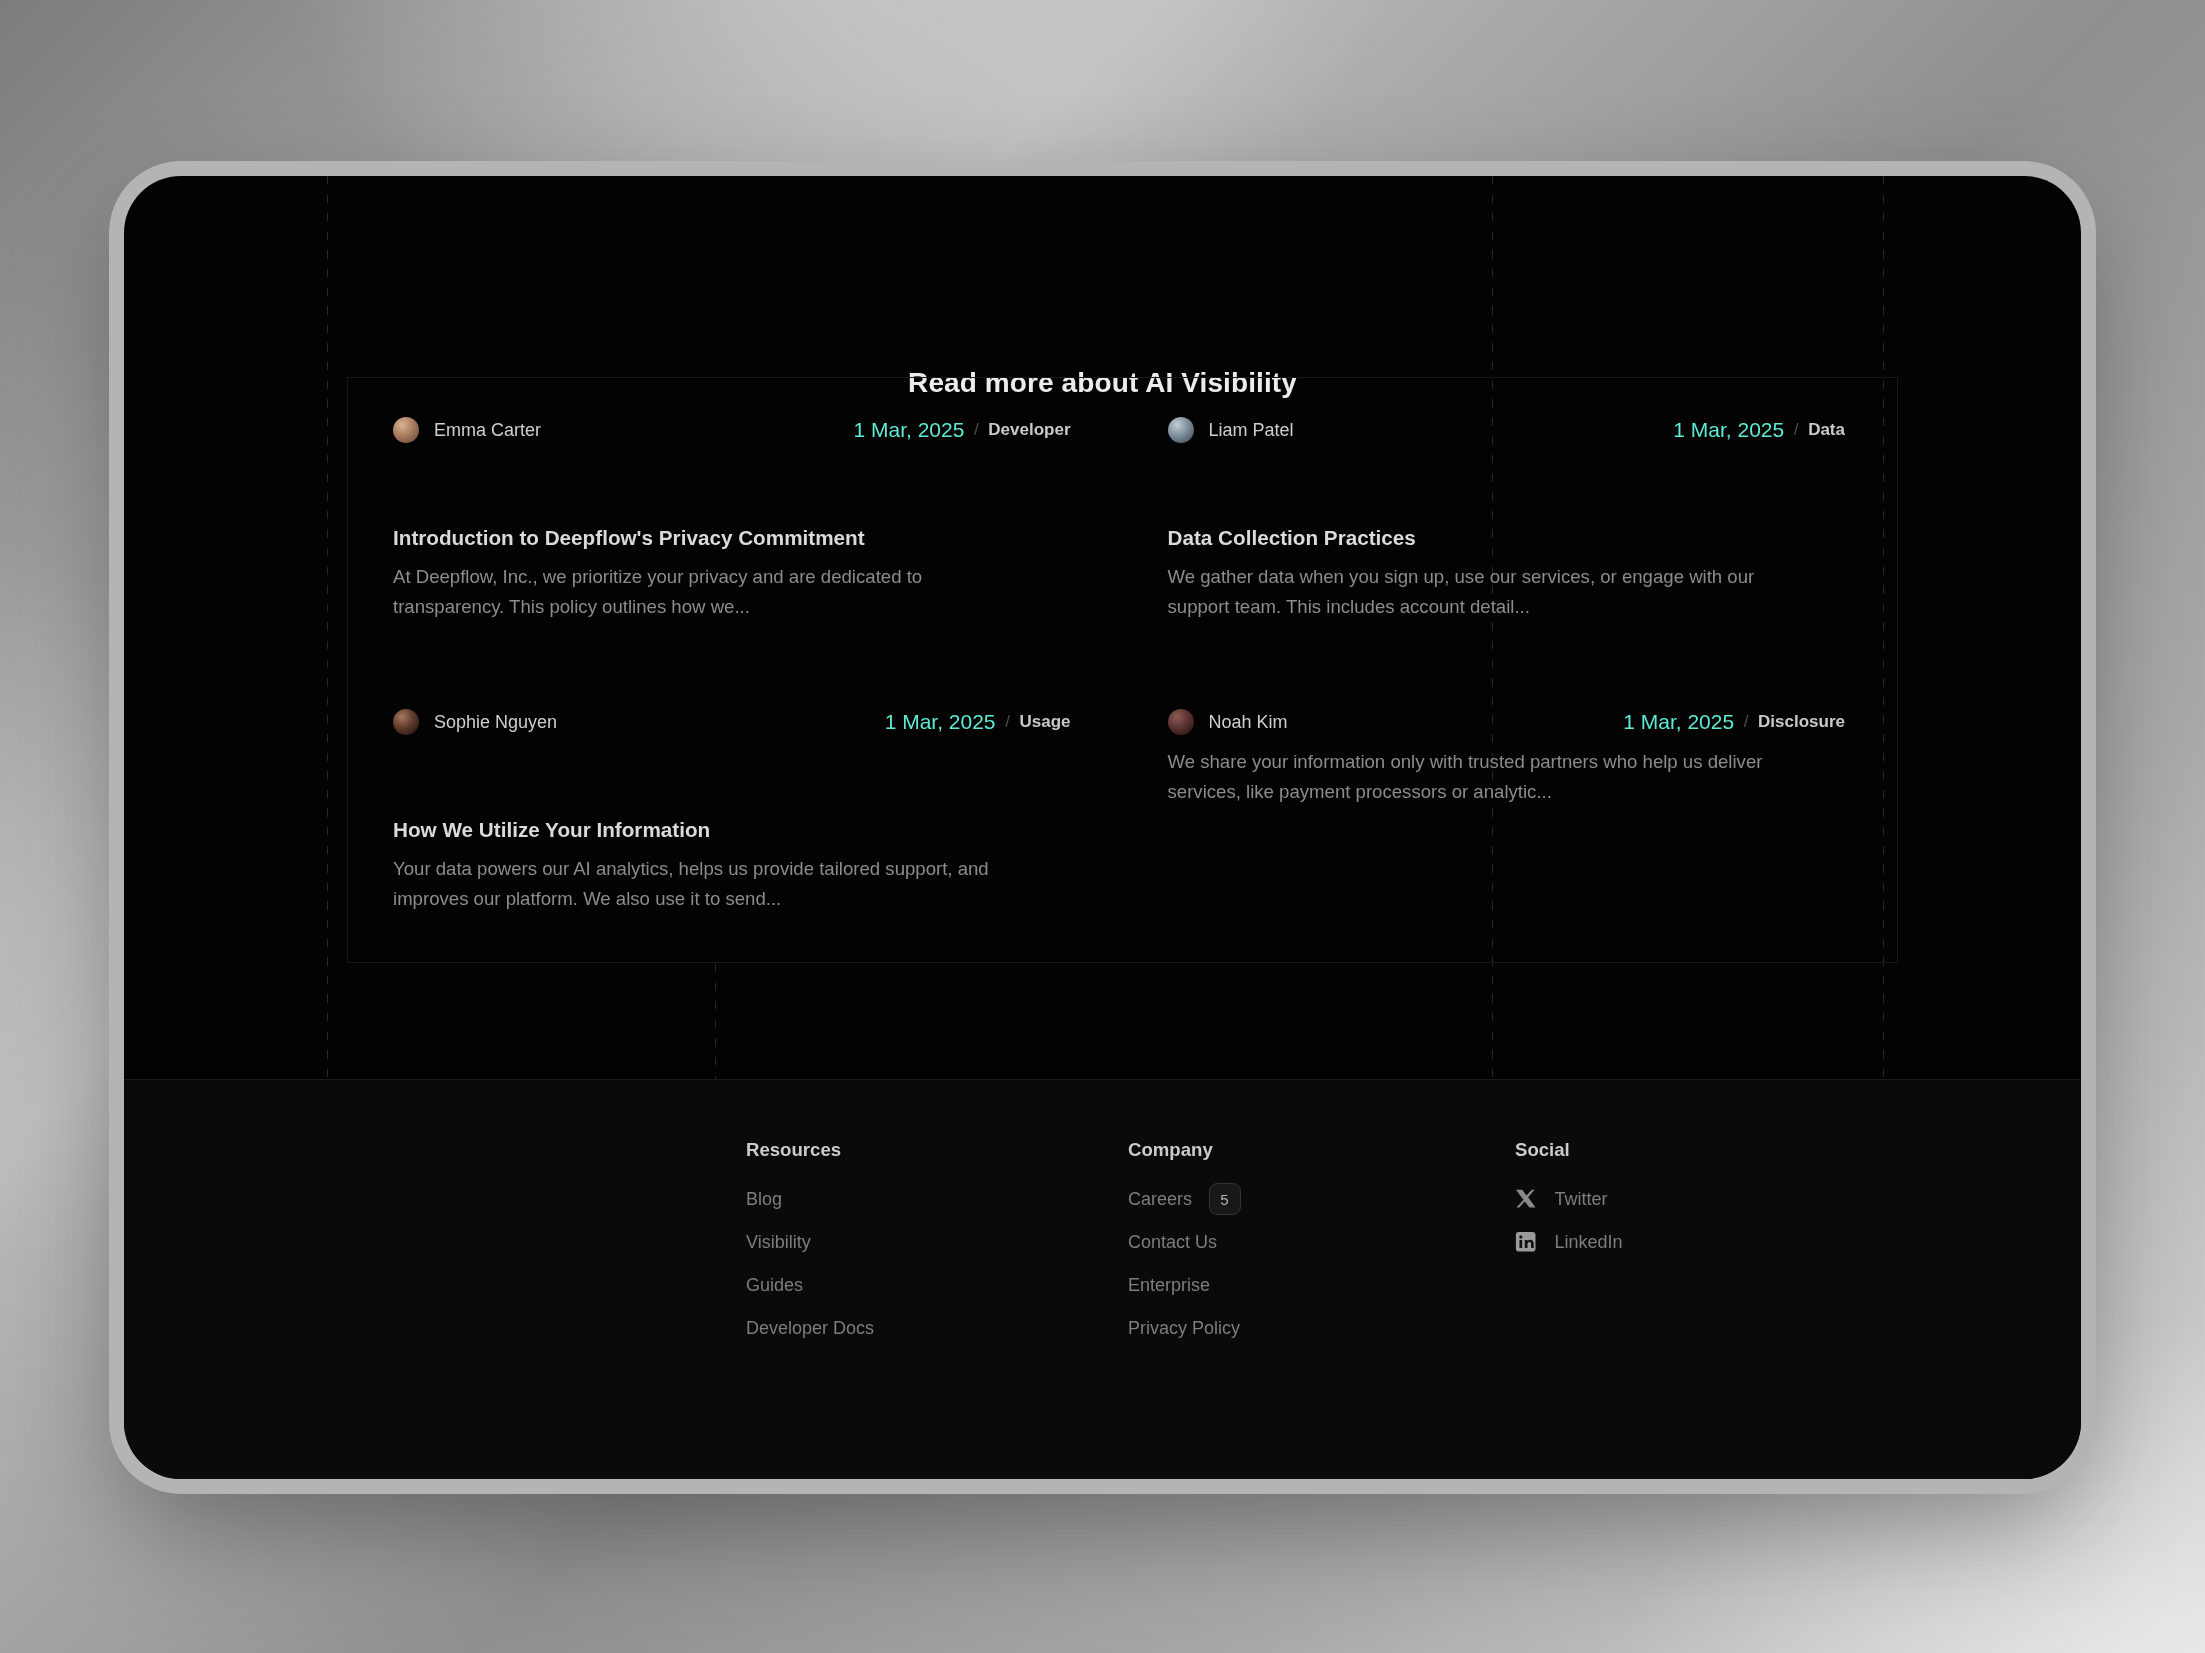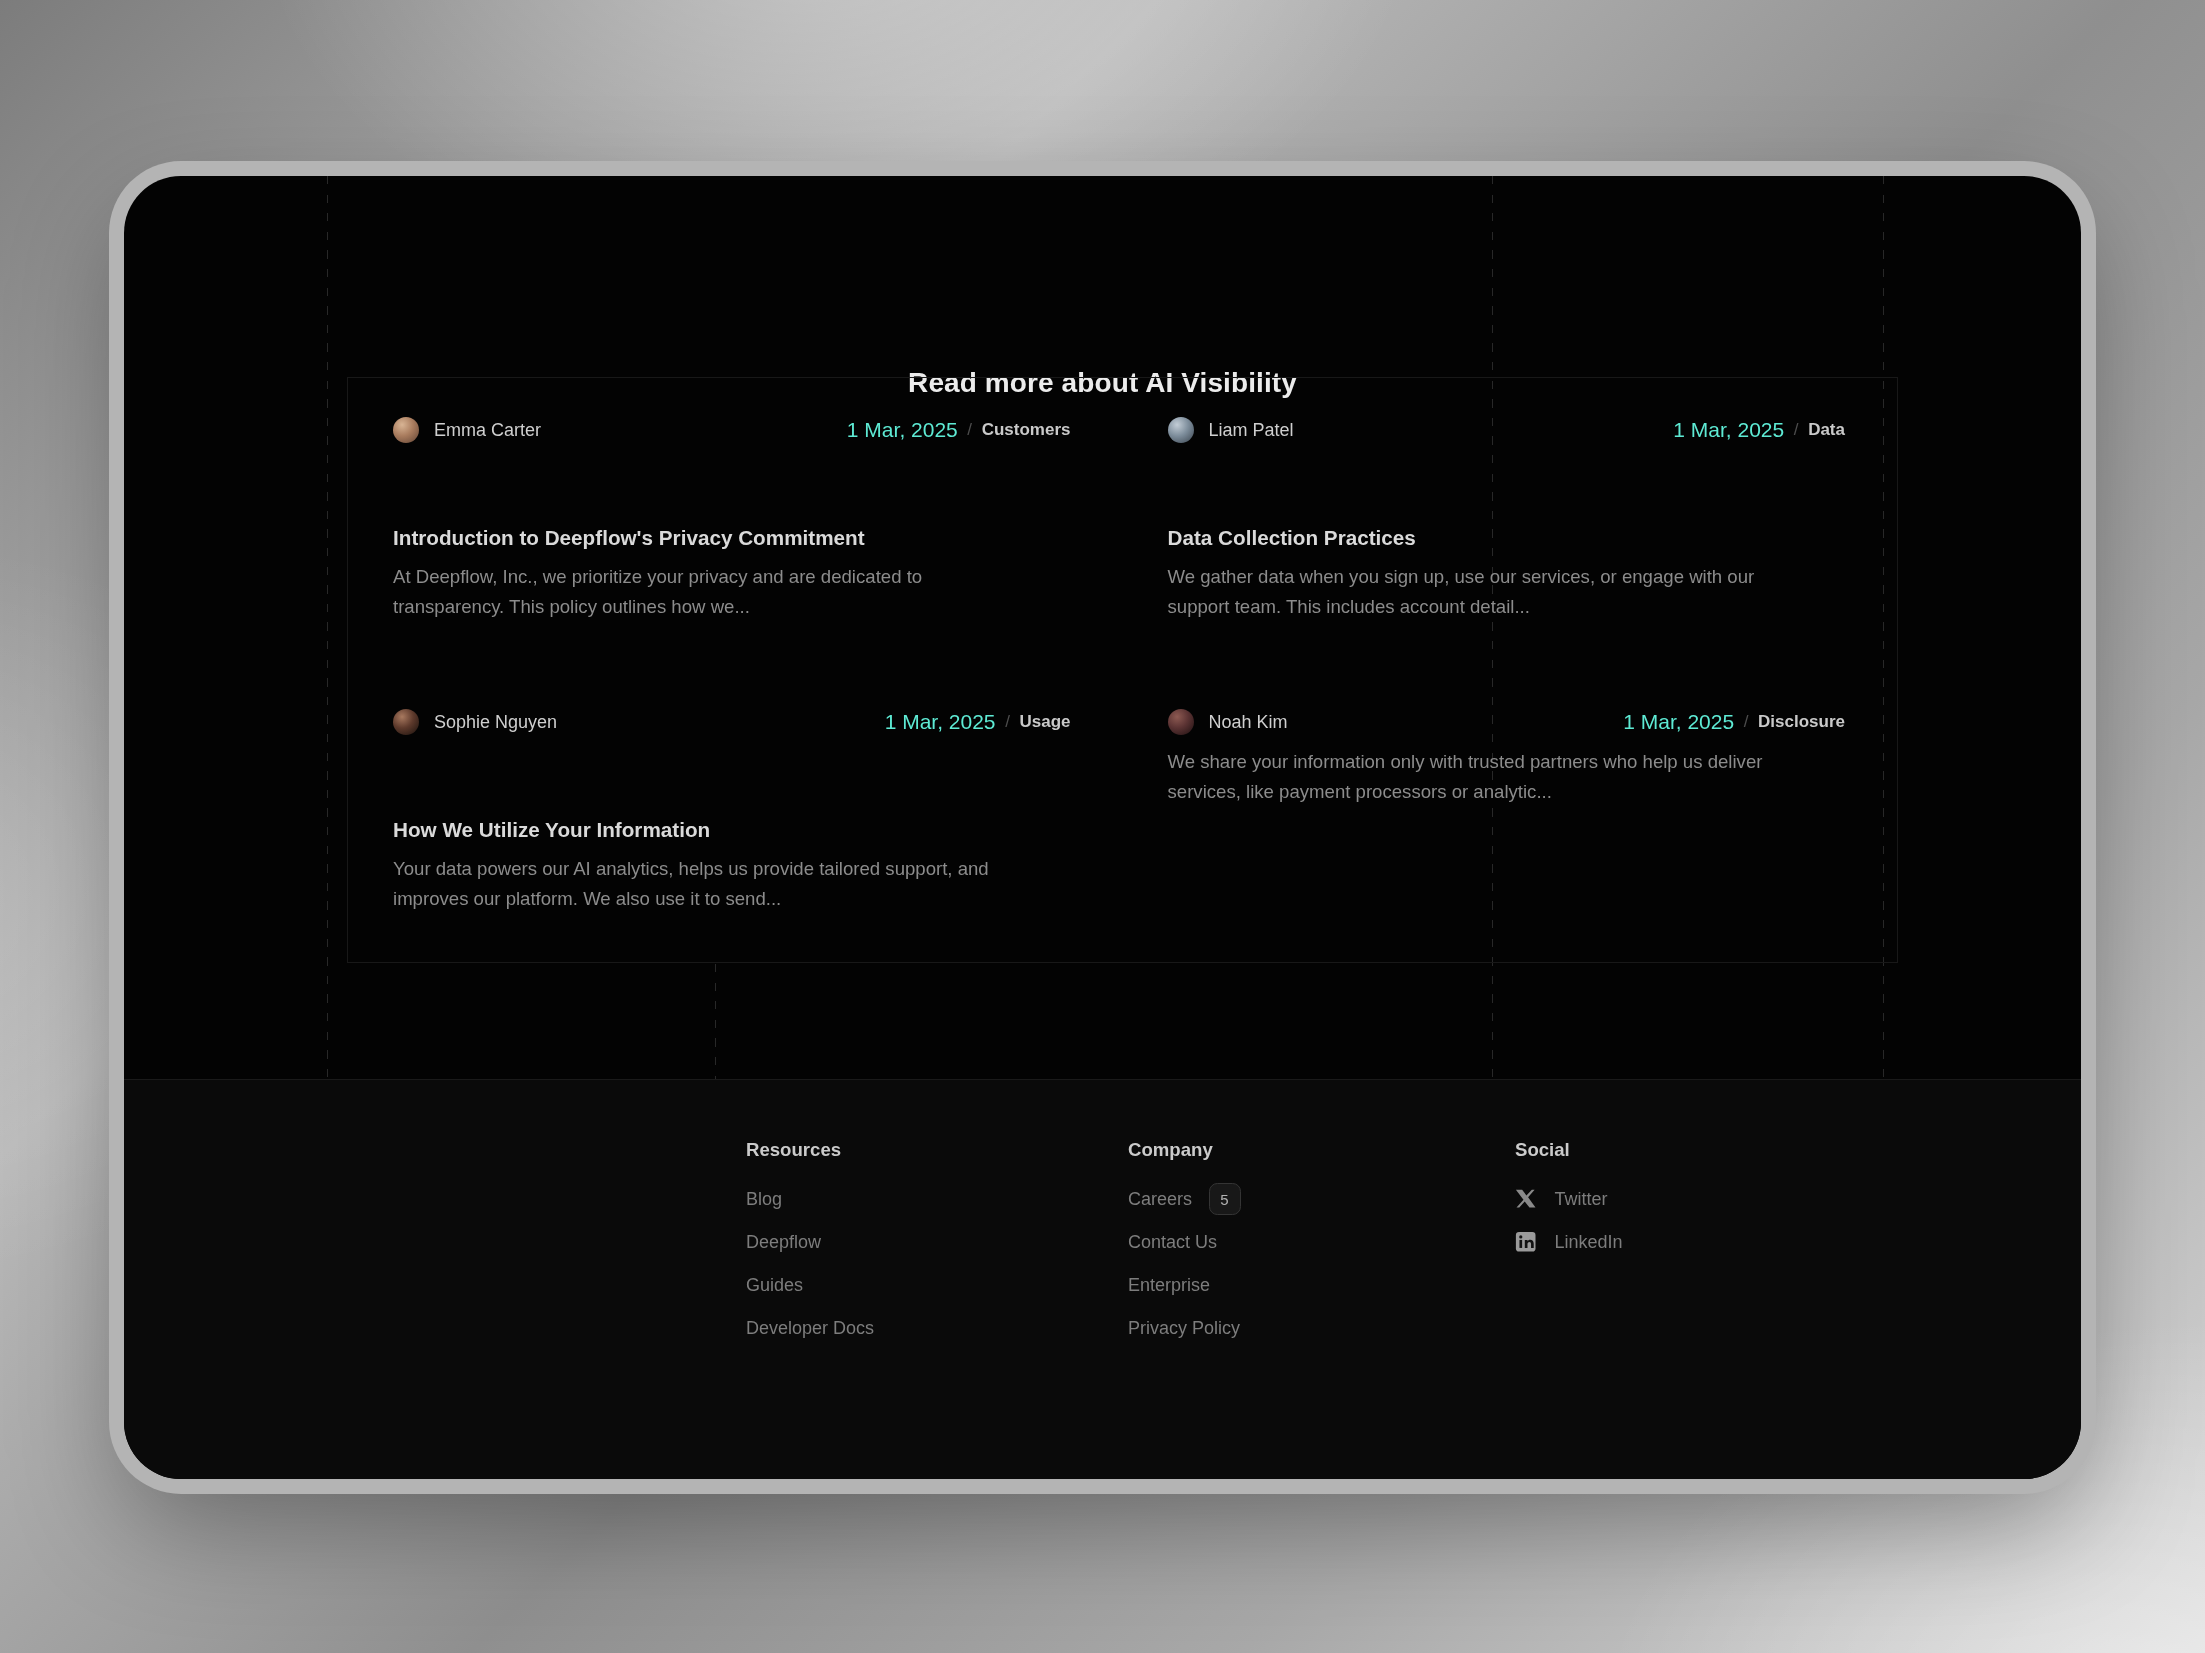--- a/index.html
+++ b/index.html
@@ -87,21 +87,21 @@
 
   <div class="card-grid">
 
     <div class="card">
       <div class="card-head">
         <div class="avatar a-emma"></div>
         <div class="author">Emma Carter</div>
         <div class="spacer"></div>
         <span class="meta-date">1 Mar, 2025</span>
         <span class="meta-slash">/</span>
-        <span class="meta-cat">Customers</span>
+        <span class="meta-cat">Developer</span>
       </div>
       <div class="card-title">Introduction to Deepflow's Privacy Commitment</div>
       <div class="card-body">At Deepflow, Inc., we prioritize your privacy and are dedicated to transparency. This policy outlines how we...</div>
     </div>
 
     <div class="card">
       <div class="card-head">
         <div class="avatar a-liam"></div>
         <div class="author">Liam Patel</div>
         <div class="spacer"></div>
@@ -139,21 +139,21 @@
     </div>
 
   </div>
 
   <div class="footer">
 
     <div class="fcol c1">
       <h4>Resources</h4>
       <div class="links">
         <div class="flink">Blog</div>
-        <div class="flink">Deepflow</div>
+        <div class="flink">Visibility</div>
         <div class="flink">Guides</div>
         <div class="flink">Developer Docs</div>
       </div>
     </div>
 
     <div class="fcol c2">
       <h4>Company</h4>
       <div class="links">
         <div class="flink">
           <span>Careers</span>

